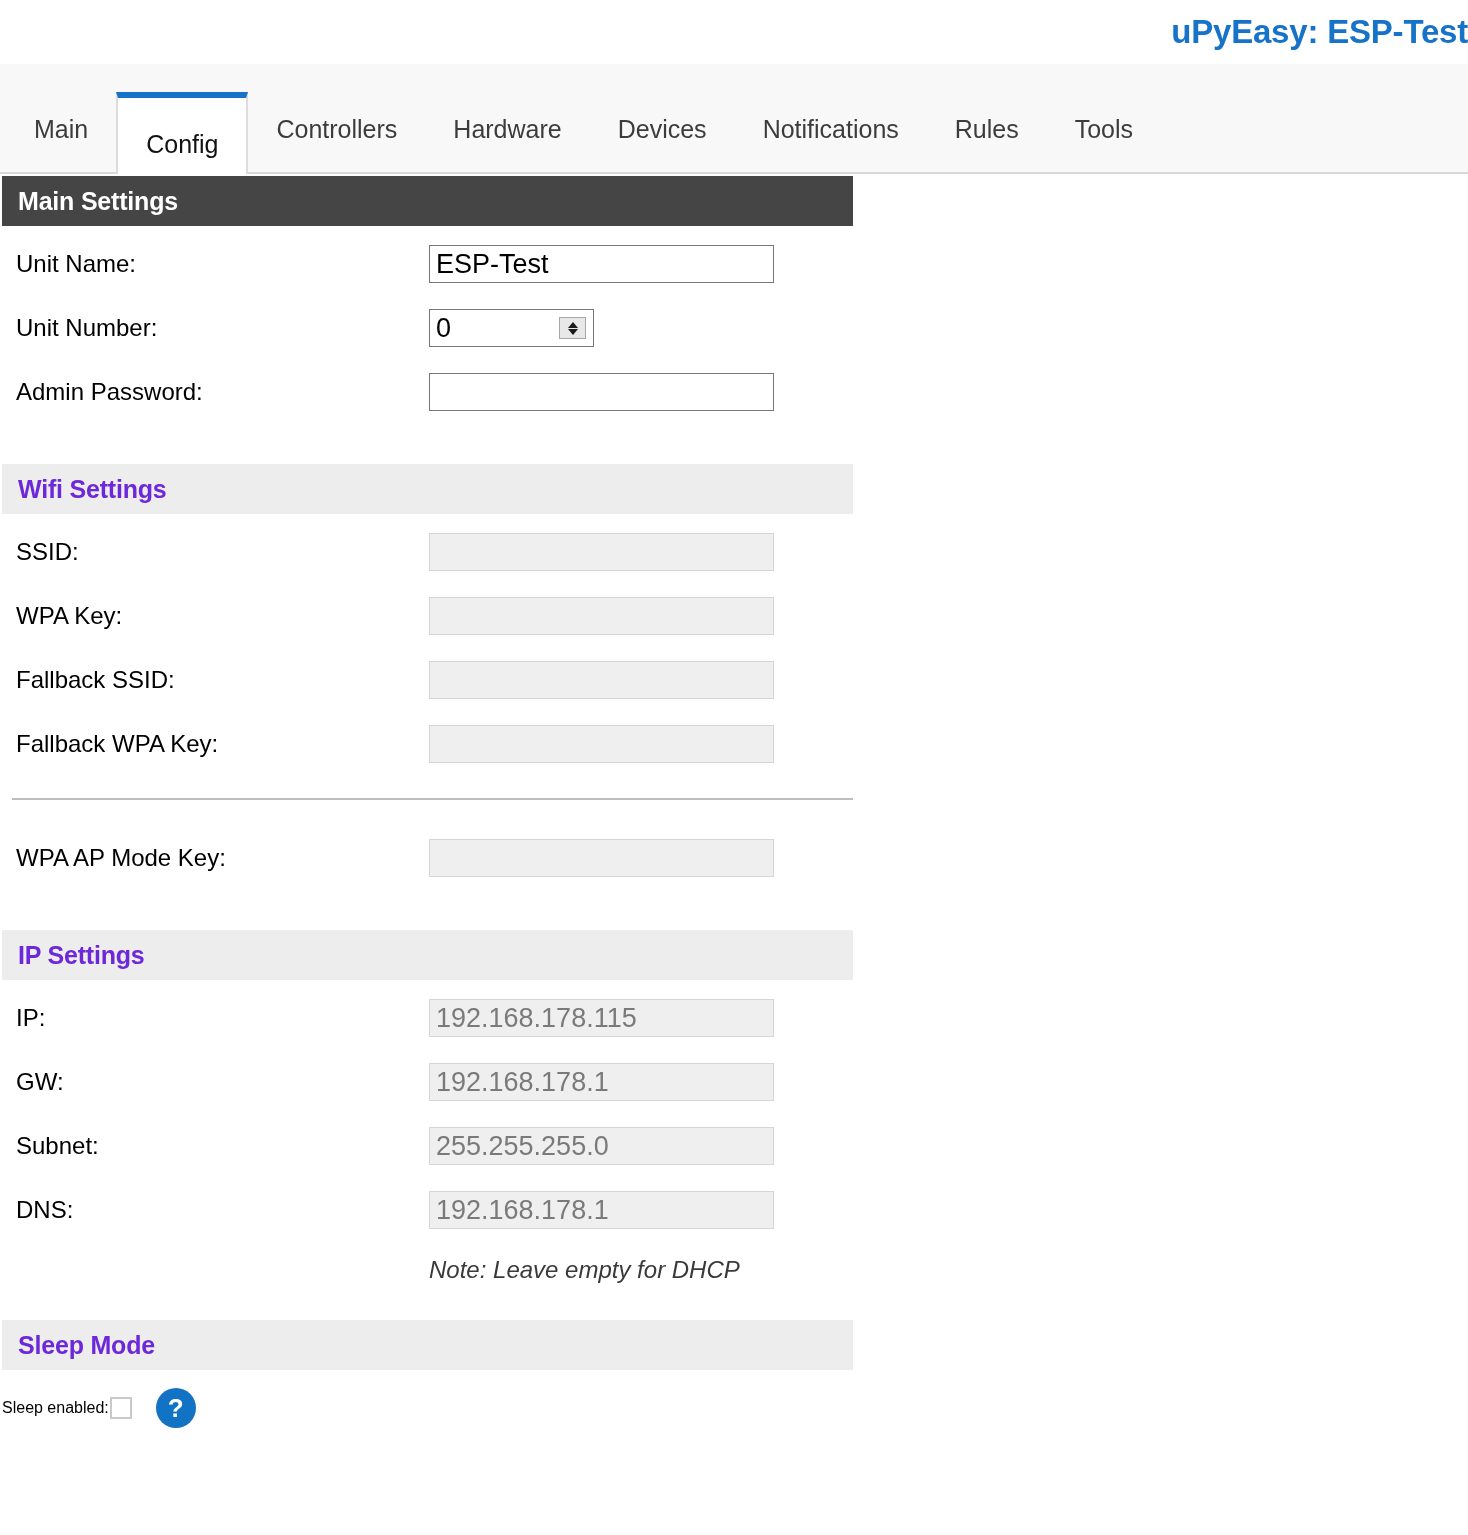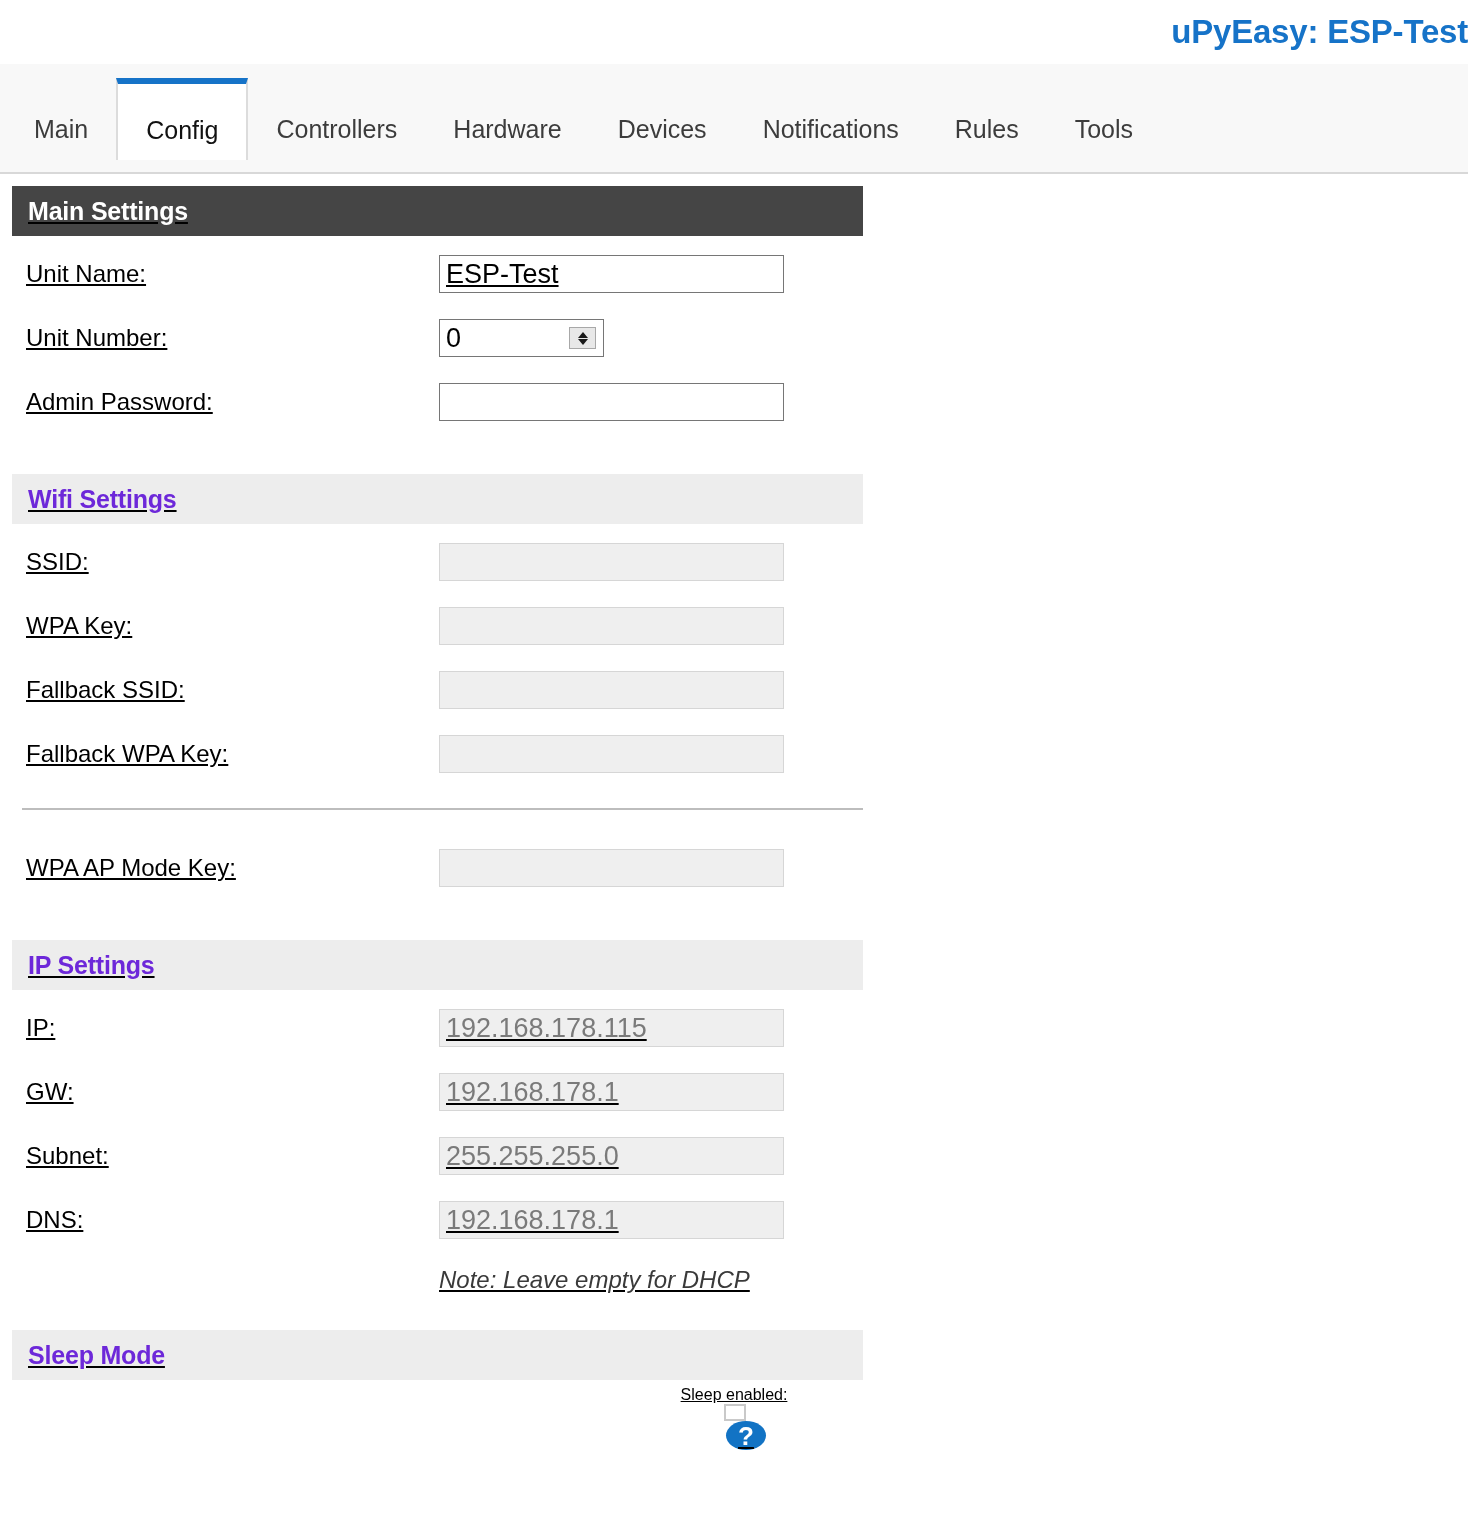--- a/index.html
+++ b/index.html
@@ -28,21 +28,21 @@
   }
 
   
   .tabbar {
     position: relative;
     height: 110px;
     margin-top: 14px;
     background: #f8f8f8;
     border-bottom: 2px solid #d8d8d8;
     display: flex;
-    align-items: center;
+    align-items: flex-end;
     padding-left: 6px;
   }
   .tab {
     font-size: 25px;
     color: #3c3c3c;
     padding: 22px 28px 0 28px;
     height: 108px;
     background: transparent;
     border: none;
     cursor: pointer;
@@ -57,21 +57,21 @@
     border-right: 2px solid #dcdcdc;
     color: #111111;
     padding-top: 17px;
     position: relative;
     z-index: 3;
     margin-bottom: -2px;
     height: 82px;
   }
 
   
-  .content { padding: 12px; text-decoration: underline; }
+  .content { padding: 2px; }
 
   .section-head {
     width: 851px;
     height: 50px;
     display: flex;
     align-items: center;
     padding-left: 16px;
     font-size: 25px;
     font-weight: bold;
     letter-spacing: -0.2px;
@@ -166,21 +166,21 @@
     height: 56px;
     align-items: center;
   }
   .note-row .note-pad { width: 427px; }
   .note {
     font-style: italic;
     font-size: 24px;
     color: #3a3a3a;
   }
 
-  .checkbox-row { display: flex; align-items: center; height: 64px; flex-direction: column; }
+  .checkbox-row { display: flex; align-items: center; height: 64px; }
   .checkbox {
     width: 22px;
     height: 22px;
     border: 2px solid #c9c9c9;
     background: #ffffff;
     cursor: pointer;
     margin-left: 1px;
   }
   .help-icon {
     width: 40px;

